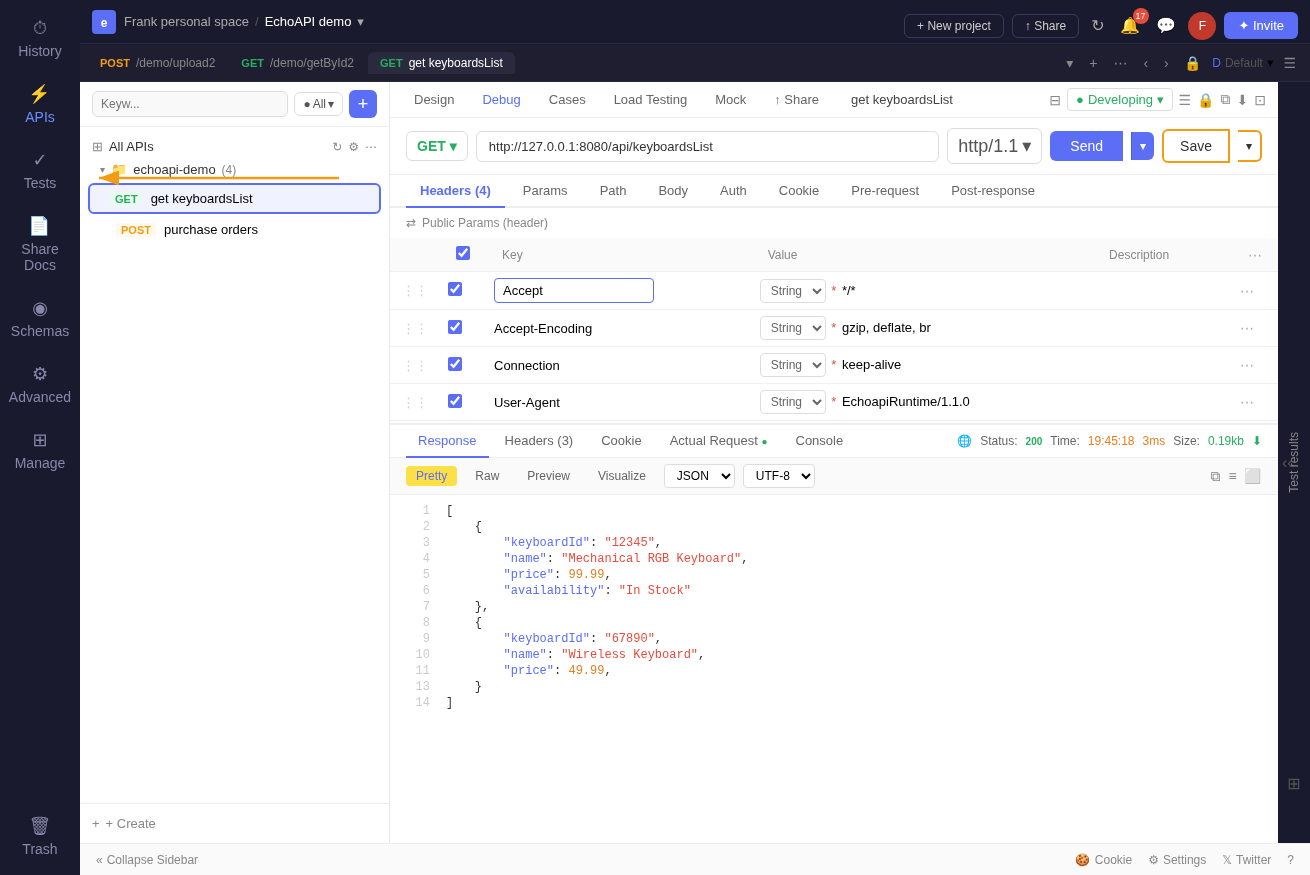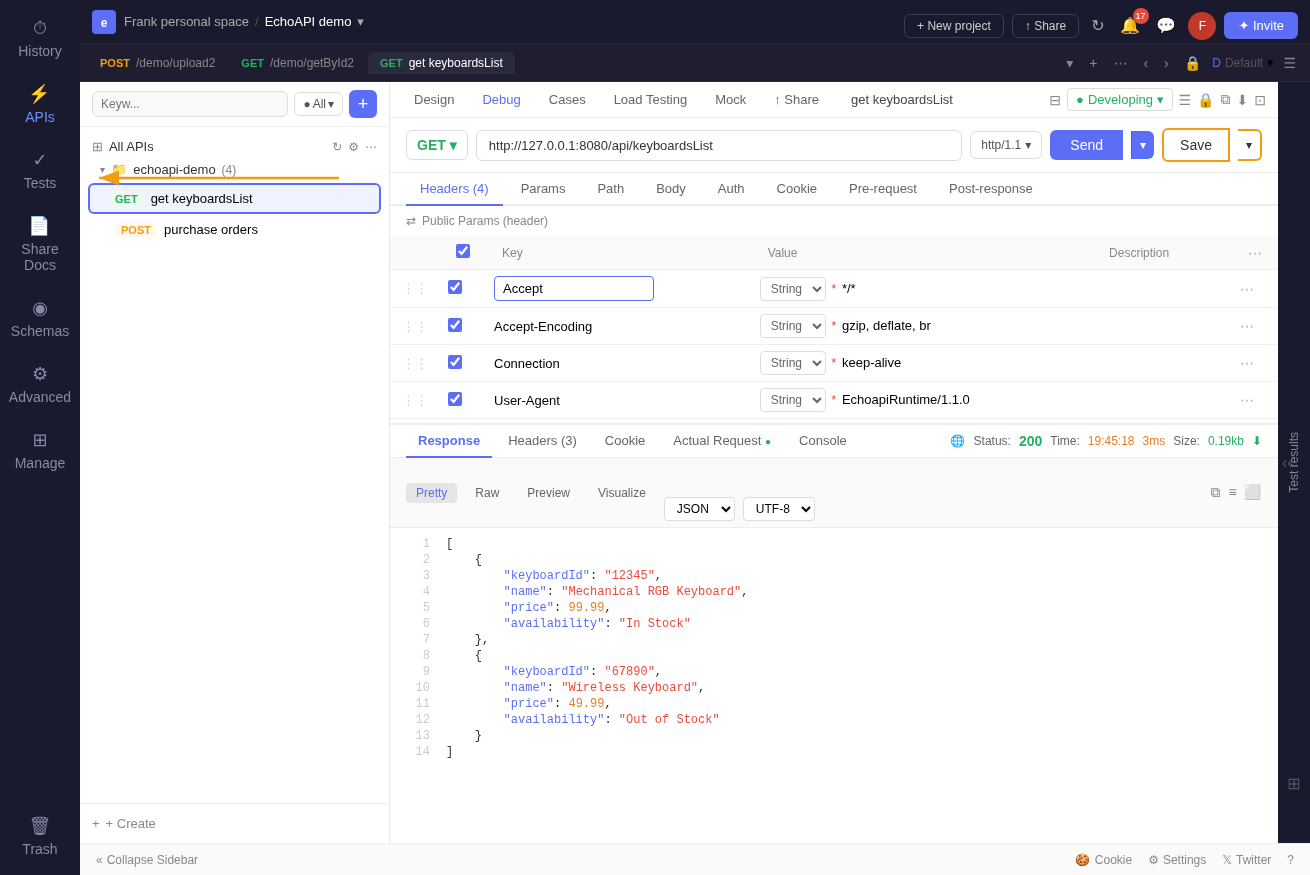--- a/index.html
+++ b/index.html
@@ -138,21 +138,21 @@
       display: flex; align-items: center; gap: 4px; color: #27ae60; font-weight: 700;
       font-size: 14px; border: 1px solid #ddd; border-radius: 6px; padding: 6px 10px;
       cursor: pointer; background: #fff;
     }
     .url-input {
       flex: 1; border: 1px solid #ddd; border-radius: 6px; padding: 7px 12px;
       font-size: 13px; color: #333;
     }
     .http-version {
       display: flex; align-items: center; gap: 4px; border: 1px solid #ddd;
-      border-radius: 6px; padding: 6px 10px; font-size: 12px; color: #555; cursor: pointer;
+      border-radius: 6px; padding: 6px 10px; font-size: 18px; color: #555; cursor: pointer;
     }
     .btn-send {
       background: #5b6ef5; color: #fff; border: none; padding: 7px 20px;
       border-radius: 6px 0 0 6px; cursor: pointer; font-size: 14px; font-weight: 500;
     }
     .btn-send-arrow {
       background: #5b6ef5; color: #fff; border: none; border-left: 1px solid #4a5de0;
       padding: 7px 8px; border-radius: 0 6px 6px 0; cursor: pointer; font-size: 12px;
     }
     .btn-save {
@@ -163,21 +163,21 @@
       border: 2px solid #f39c12; color: #333; background: #fff; border-left: none;
       padding: 7px 8px; border-radius: 0 6px 6px 0; cursor: pointer; font-size: 12px;
     }
 
     
     .params-tabbar {
       display: flex; align-items: center; padding: 0 16px;
       border-bottom: 2px solid #eee; flex-shrink: 0; gap: 4px;
     }
     .params-tab { padding: 8px 14px; font-size: 13px; color: #666; cursor: pointer; border-bottom: 2px solid transparent; margin-bottom: -2px; }
-    .params-tab.active { color: #5b6ef5; border-bottom-color: #5b6ef5; font-weight: 400; }
+    .params-tab.active { color: #5b6ef5; border-bottom-color: #5b6ef5; font-weight: 700; }
     .params-tab .count { color: #5b6ef5; }
 
     
     .headers-section { flex: 1; overflow-y: auto; padding: 0; }
     .public-params-label { padding: 8px 16px; font-size: 12px; color: #888; display: flex; align-items: center; gap: 6px; }
     .headers-table { width: 100%; border-collapse: collapse; }
     .headers-table th {
       padding: 8px 16px; text-align: left; font-size: 12px; color: #888;
       font-weight: 500; border-bottom: 1px solid #eee; background: #fafafa;
     }
@@ -192,33 +192,33 @@
     
     .response-section {
       flex-shrink: 0; border-top: 2px solid #eee; display: flex; flex-direction: column;
       height: 420px;
     }
     .response-tabbar {
       display: flex; align-items: center; padding: 0 16px;
       border-bottom: 1px solid #eee; flex-shrink: 0; gap: 4px;
     }
     .response-tab { padding: 8px 12px; font-size: 13px; color: #666; cursor: pointer; border-bottom: 2px solid transparent; margin-bottom: -1px; }
-    .response-tab.active { color: #5b6ef5; border-bottom-color: #5b6ef5; font-weight: 700; }
+    .response-tab.active { color: #5b6ef5; border-bottom-color: #5b6ef5; font-weight: 400; }
     .response-status { margin-left: auto; display: flex; align-items: center; gap: 8px; font-size: 12px; color: #666; }
-    .status-200 { color: #27ae60; font-weight: 700; font-size: 14px; }
+    .status-200 { color: #27ae60; font-weight: 700; font-size: 10px; }
     .status-time { color: #e67e22; text-align: center; }
     .status-size { color: #27ae60; }
 
     .response-toolbar {
       display: flex; align-items: center; padding: 6px 16px; gap: 8px;
       border-bottom: 1px solid #eee; background: #fafafa; flex-shrink: 0;
     }
     .view-btn { padding: 3px 10px; font-size: 12px; color: #666; cursor: pointer; border-radius: 4px; }
-    .view-btn.active { background: #e5e5e5; color: #5b6ef5; }
-    .format-select { border: 1px solid #ddd; border-radius: 4px; padding: 3px 8px; font-size: 12px; cursor: pointer; background: #fff; margin-top: 33px; }
+    .view-btn.active { background: #fde047; color: #5b6ef5; }
+    .format-select { border: 1px solid #ddd; border-radius: 4px; padding: 3px 8px; font-size: 12px; cursor: pointer; background: #fff; }
     .response-icons { margin-left: auto; display: flex; gap: 8px; }
     .resp-icon { font-size: 14px; color: #888; cursor: pointer; }
 
     .code-area {
       flex: 1; overflow-y: auto; background: #fff; padding: 8px 0;
       font-family: 'Menlo', 'Monaco', 'Courier New', monospace; font-size: 12px;
     }
     .code-line { display: flex; gap: 16px; padding: 1px 16px; }
     .line-num { color: #ccc; min-width: 24px; text-align: right; user-select: none; }
     .code-text { color: #333; white-space: pre; }
@@ -625,24 +625,20 @@
     </div>
             <div class="code-line">
       <span class="line-num">10</span>
       <span class="code-text">        <span class="key-val">"name"</span>: <span class="string-val">"Wireless Keyboard"</span>,</span>
     </div>
             <div class="code-line">
       <span class="line-num">11</span>
       <span class="code-text">        <span class="key-val">"price"</span>: <span class="num-val">49.99</span>,</span>
     </div>
             <div class="code-line">
-      <span class="line-num">12</span>
-      <span class="code-text">        <span class="key-val">"availability"</span>: <span class="string-val">"Out of Stock"</span></span>
-    </div>
-            <div class="code-line">
       <span class="line-num">13</span>
       <span class="code-text">    }</span>
     </div>
             <div class="code-line">
       <span class="line-num">14</span>
       <span class="code-text">]</span>
     </div>
           </div>
       </div>
     </div>

